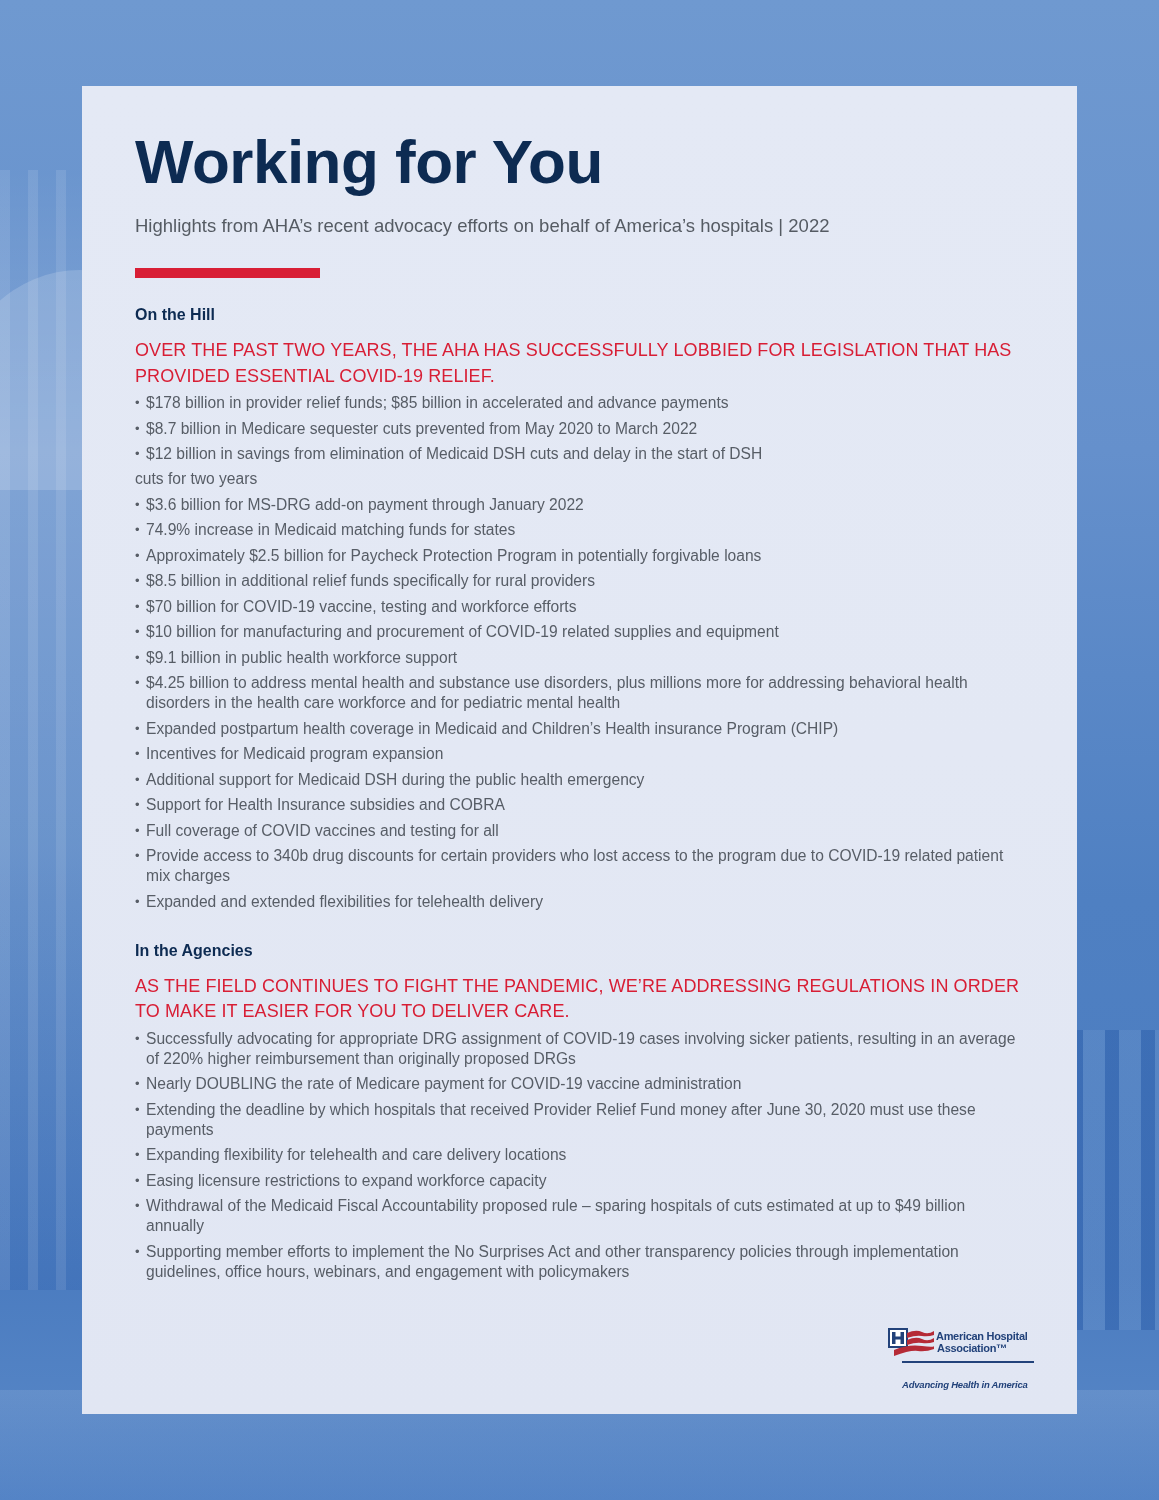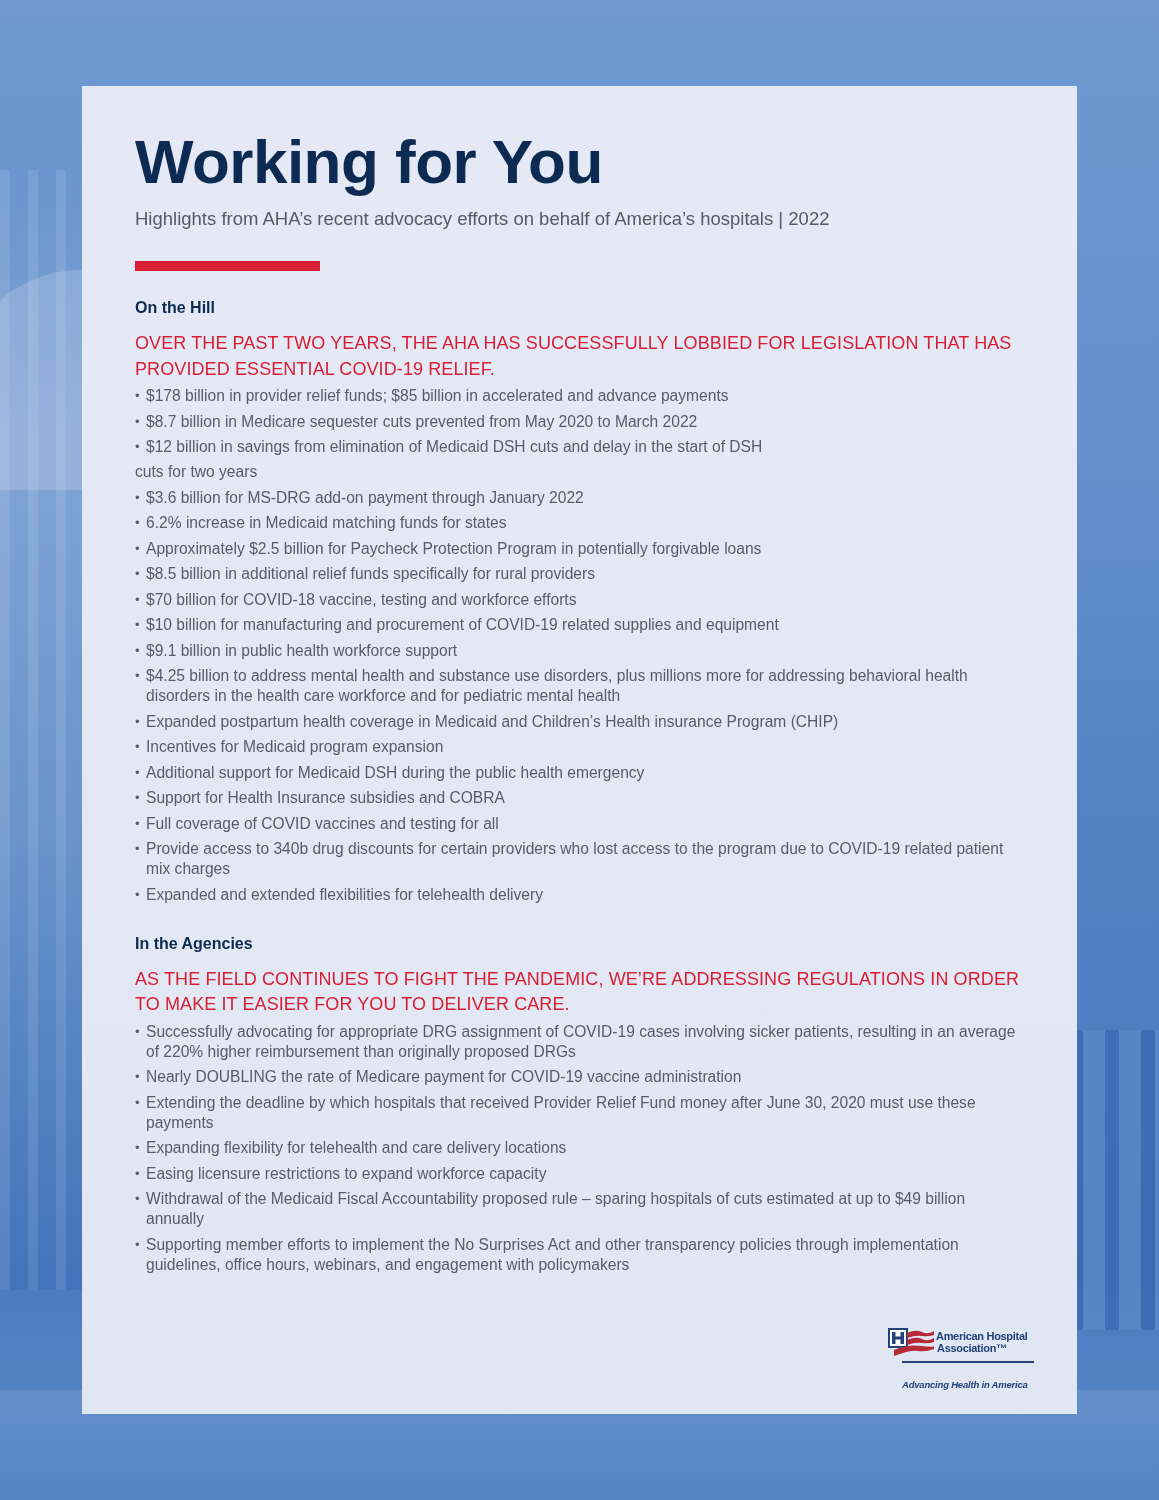--- a/index.html
+++ b/index.html
@@ -32,21 +32,21 @@
       position: absolute; left: 82px; top: 86px; width: 995px; height: 1328px;
       background: linear-gradient(180deg, #e4e9f5 0%, #e3e8f4 50%, #e1e6f3 100%);
       box-sizing: border-box;
     }
     .content { position: absolute; left: 53px; top: 40px; width: 890px; }
     .title {
       margin: 0; font-size: 62px; font-weight: 700; color: #0d2b52;
       letter-spacing: -0.5px; line-height: 72px;
     }
     .subtitle {
-      margin: 9px 0 0 0; font-size: 18.5px; color: #555b63; line-height: 24px;
+      margin: 16px 0 0 0; font-size: 18.5px; color: #555b63; line-height: 24px;
     }
     .accent-bar { width: 185px; height: 10px; background: #d81e35; margin-top: 30px; }
     .section-title {
       margin: 22px 0 0 0; font-size: 16px; font-weight: 700; color: #0d2b52; line-height: 30px;
     }
     .section-title.agencies { margin-top: 24px; }
     .section-lead {
       margin: 8px 0 4px 0; font-size: 18px; font-weight: 400; color: #d81e35;
       line-height: 25.5px; letter-spacing: 0.1px; text-transform: uppercase;
     }
@@ -89,24 +89,24 @@
 
     <section>
       <h2 class="section-title">On the Hill</h2>
       <p class="section-lead">OVER THE PAST TWO YEARS, THE AHA HAS SUCCESSFULLY LOBBIED FOR LEGISLATION THAT HAS PROVIDED ESSENTIAL COVID-19 RELIEF.</p>
       <ul class="bullets">
         <li><span class="bullet-dot">•</span><span>$178 billion in provider relief funds; $85 billion in accelerated and advance payments</span></li>
         <li><span class="bullet-dot">•</span><span>$8.7 billion in Medicare sequester cuts prevented from May 2020 to March 2022</span></li>
         <li style="margin-bottom:5px;"><span class="bullet-dot">•</span><span>$12 billion in savings from elimination of Medicaid DSH cuts and delay in the start of DSH</span></li>
         <li class="cont"><span>cuts for two years</span></li>
         <li><span class="bullet-dot">•</span><span>$3.6 billion for MS-DRG add-on payment through January 2022</span></li>
-        <li><span class="bullet-dot">•</span><span>6.2% increase in Medicaid matching funds for states</span></li>
+        <li><span class="bullet-dot">•</span><span>74.9% increase in Medicaid matching funds for states</span></li>
         <li><span class="bullet-dot">•</span><span>Approximately $2.5 billion for Paycheck Protection Program in potentially forgivable loans</span></li>
         <li><span class="bullet-dot">•</span><span>$8.5 billion in additional relief funds specifically for rural providers</span></li>
-        <li><span class="bullet-dot">•</span><span>$70 billion for COVID-18 vaccine, testing and workforce efforts</span></li>
+        <li><span class="bullet-dot">•</span><span>$70 billion for COVID-19 vaccine, testing and workforce efforts</span></li>
         <li><span class="bullet-dot">•</span><span>$10 billion for manufacturing and procurement of COVID-19 related supplies and equipment</span></li>
         <li><span class="bullet-dot">•</span><span>$9.1 billion in public health workforce support</span></li>
         <li><span class="bullet-dot">•</span><span>$4.25 billion to address mental health and substance use disorders, plus millions more for addressing behavioral health disorders in the health care workforce and for pediatric mental health</span></li>
         <li><span class="bullet-dot">•</span><span>Expanded postpartum health coverage in Medicaid and Children’s Health insurance Program (CHIP)</span></li>
         <li><span class="bullet-dot">•</span><span>Incentives for Medicaid program expansion</span></li>
         <li><span class="bullet-dot">•</span><span>Additional support for Medicaid DSH during the public health emergency</span></li>
         <li><span class="bullet-dot">•</span><span>Support for Health Insurance subsidies and COBRA</span></li>
         <li><span class="bullet-dot">•</span><span>Full coverage of COVID vaccines and testing for all</span></li>
         <li><span class="bullet-dot">•</span><span>Provide access to 340b drug discounts for certain providers who lost access to the program due to COVID-19 related patient mix charges</span></li>
         <li><span class="bullet-dot">•</span><span>Expanded and extended flexibilities for telehealth delivery</span></li>

